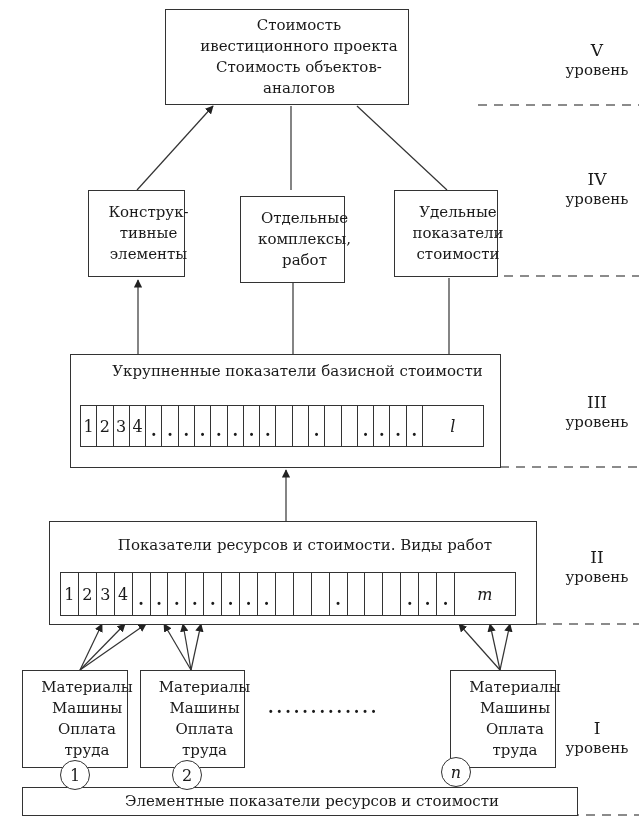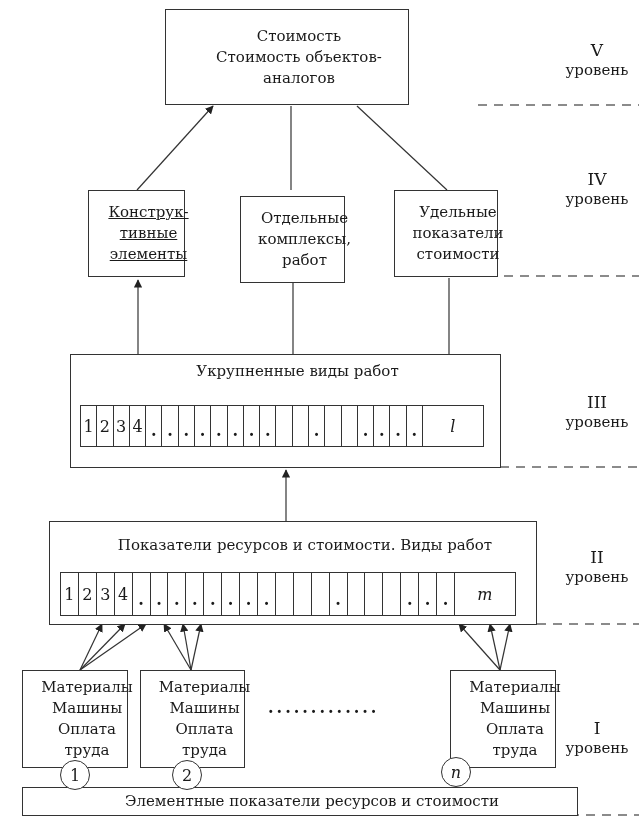--- a/index.html
+++ b/index.html
@@ -62,42 +62,43 @@
     <line x1="191" y1="670" x2="201" y2="624" marker-end="url(#ah)"></line>
 
     <line x1="500" y1="670" x2="459" y2="624" marker-end="url(#ah)"></line>
     <line x1="500" y1="670" x2="490" y2="624" marker-end="url(#ah)"></line>
     <line x1="500" y1="670" x2="510" y2="624" marker-end="url(#ah)"></line>
   </g>
 </svg>
 
 <div class="box txt" style="left:165px; top:9px; width:244px; height:96px;">
   <div>Стоимость</div>
+  <div>ивестиционного проекта</div>
   <div>Стоимость объектов-</div>
   <div>аналогов</div>
 </div>
 
-<div class="box txt" style="left:88px; top:190px; width:97px; height:87px;text-decoration:underline;">
+<div class="box txt" style="left:88px; top:190px; width:97px; height:87px;">
   <div>Конструк-</div>
   <div>тивные</div>
   <div>элементы</div>
 </div>
 <div class="box txt" style="left:240px; top:196px; width:105px; height:87px;">
   <div>Отдельные</div>
   <div>комплексы,</div>
   <div>работ</div>
 </div>
 <div class="box txt" style="left:394px; top:190px; width:104px; height:87px;">
   <div>Удельные</div>
   <div>показатели</div>
   <div>стоимости</div>
 </div>
 
 <div class="box txt" style="left:70px; top:354px; width:431px; height:114px; justify-content:flex-start; padding-top:6px;">
-  <div>Укрупненные виды работ</div>
+  <div>Укрупненные показатели базисной стоимости</div>
 </div>
 <div class="cells" id="cells3" style="left:80px; top:405px; width:404px; height:42px;">
     <div class="cell" style="width: 16.2857px;">1</div>
     <div class="cell" style="width: 16.2857px;">2</div>
     <div class="cell" style="width: 16.2857px;">3</div>
     <div class="cell" style="width: 16.2857px;">4</div>
     <div class="cell dot" style="width: 16.2857px;">.</div>
     <div class="cell dot" style="width: 16.2857px;">.</div>
     <div class="cell dot" style="width: 16.2857px;">.</div>
     <div class="cell dot" style="width: 16.2857px;">.</div>

